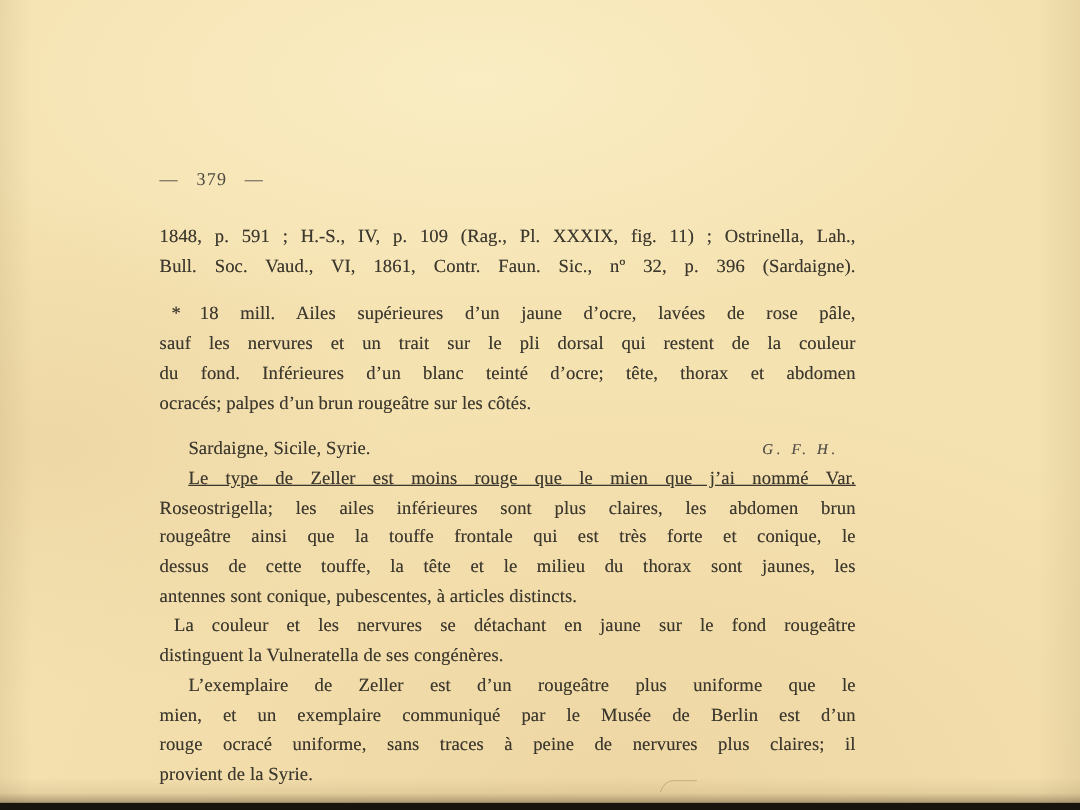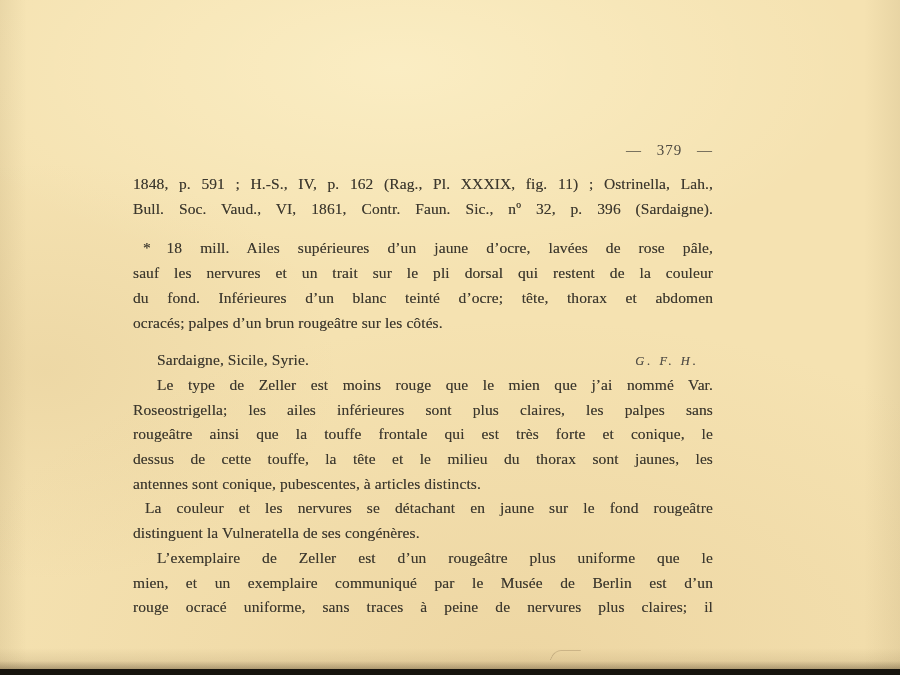--- a/index.html
+++ b/index.html
@@ -10,22 +10,22 @@
       radial-gradient(ellipse 900px 520px at 58% 98%, rgba(210,172,112,.22), rgba(210,172,112,0) 66%),
       radial-gradient(ellipse 420px 300px at 5% 55%, rgba(190,155,95,.14), rgba(190,155,95,0) 70%),
       linear-gradient(90deg, rgba(120,95,50,.10), rgba(120,95,50,0) 3%, rgba(120,95,50,0) 96%, rgba(120,95,50,.10)),
       linear-gradient(0deg, rgba(95,72,40,.22), rgba(95,72,40,0) 4%),
       #f5e2b1;
     font-family:"Liberation Serif","DejaVu Serif",serif;
     color:#3c382e;
   }
   .content{position:absolute;left:133px;top:140px;width:580px;}
   .pagenum{
-    text-align:right;font-size:15px;line-height:20px;color:#4d4940;
-    word-spacing:10px;letter-spacing:1px;margin-bottom:12px;
+    text-align:left;font-size:15px;line-height:20px;color:#4d4940;
+    word-spacing:10px;letter-spacing:1px;margin-bottom:26px;
   }
   .line{
     position:relative;font-size:15.5px;line-height:24.7px;min-height:24.7px;
     letter-spacing:.1px;text-shadow:0 0 .5px rgba(60,54,44,.55);
   }
   .line.just{text-align:justify;text-align-last:justify;}
   .line span.b{font-weight:400;}
   .line span.i{margin-top:24px;}
   .line span.sc{
     position:absolute;right:14px;top:50%;transform:translateY(-50%);
@@ -41,36 +41,37 @@
     border-radius:7px 0 0 0;transform:skewX(-24deg);
   }
 </style>
 </head>
 <body>
 
 <div class="stage">
   <div class="content">
     <div class="pagenum">— 379 —</div>
     <div>
-        <div class="line just"><span>1848, p. 591 ; H.-S., IV, p. 162 (Rag., Pl. </span><span class="b">XXXIX</span><span>, fig. </span><span class="b">11</span><span>) ; </span><span class="b">Ostrinella</span><span>, Lah.,</span></div>
+        <div class="line just"><span>1848, p. 591 ; H.-S., IV, p. 109 (Rag., Pl. </span><span class="b">XXXIX</span><span>, fig. </span><span class="b">11</span><span>) ; </span><span class="b">Ostrinella</span><span>, Lah.,</span></div>
         <div class="line just"><span class="i">Bull. Soc. Vaud.</span><span>, VI, 1861, </span><span class="i">Contr. Faun. Sic.</span><span>, nº 32, p. 396 (</span><span class="i">Sardaigne</span><span>).</span></div>
         <div class="gap" style="height: 15px;"></div>
         <div class="line just" style="padding-left: 10px;"><span>* </span><span>18 mill. Ailes supérieures d’un jaune d’ocre, lavées de rose pâle,</span></div>
         <div class="line just"><span>sauf les nervures et un trait sur le pli dorsal qui restent de la couleur</span></div>
         <div class="line just"><span>du fond. Inférieures d’un blanc teinté d’ocre; tête, thorax et abdomen</span></div>
         <div class="line"><span>ocracés; palpes d’un brun rougeâtre sur les côtés.</span></div>
         <div class="line" style="padding-left: 24px; margin-top: 13px;"><span>Sardaigne, Sicile, Syrie.</span><span class="sc">G. F. H.</span></div>
-        <div class="line just" style="padding-left: 24px;"><span>Le type de Zeller est moins rouge que le mien que j’ai nommé Var.</span></div>
-        <div class="line just"><span class="i">Roseostrigella</span><span>; les ailes inférieures sont plus claires, les palpes sans</span></div>
+        <div class="line just" style="padding-left: 24px; text-decoration: underline;"><span>Le type de Zeller est moins rouge que le mien que j’ai nommé Var.</span></div>
+        <div class="line just"><span class="i">Roseostrigella</span><span>; les ailes inférieures sont plus claires, les abdomen brun</span></div>
         <div class="line just"><span>rougeâtre ainsi que la touffe frontale qui est très forte et conique, le</span></div>
         <div class="line just"><span>dessus de cette touffe, la tête et le milieu du thorax sont jaunes, les</span></div>
         <div class="line"><span>antennes sont conique, pubescentes, à articles distincts.</span></div>
         <div class="line just" style="padding-left: 12px;"><span>La couleur et les nervures se détachant en jaune sur le fond rougeâtre</span></div>
         <div class="line"><span>distinguent la </span><span class="i">Vulneratella</span><span> de ses congénères.</span></div>
         <div class="line just" style="padding-left: 24px;"><span>L’exemplaire de Zeller est d’un rougeâtre plus uniforme que le</span></div>
         <div class="line just"><span>mien, et un exemplaire communiqué par le Musée de Berlin est d’un</span></div>
         <div class="line just"><span>rouge ocracé uniforme, sans traces à peine de nervures plus claires; il</span></div>
+        <div class="line"><span>provient de la Syrie.</span></div>
       </div>
   </div>
   <div class="pencil-mark"></div>
   <div class="scan-shadow"></div>
   <div class="scan-bar"></div>
 </div>
 
 </body></html>

